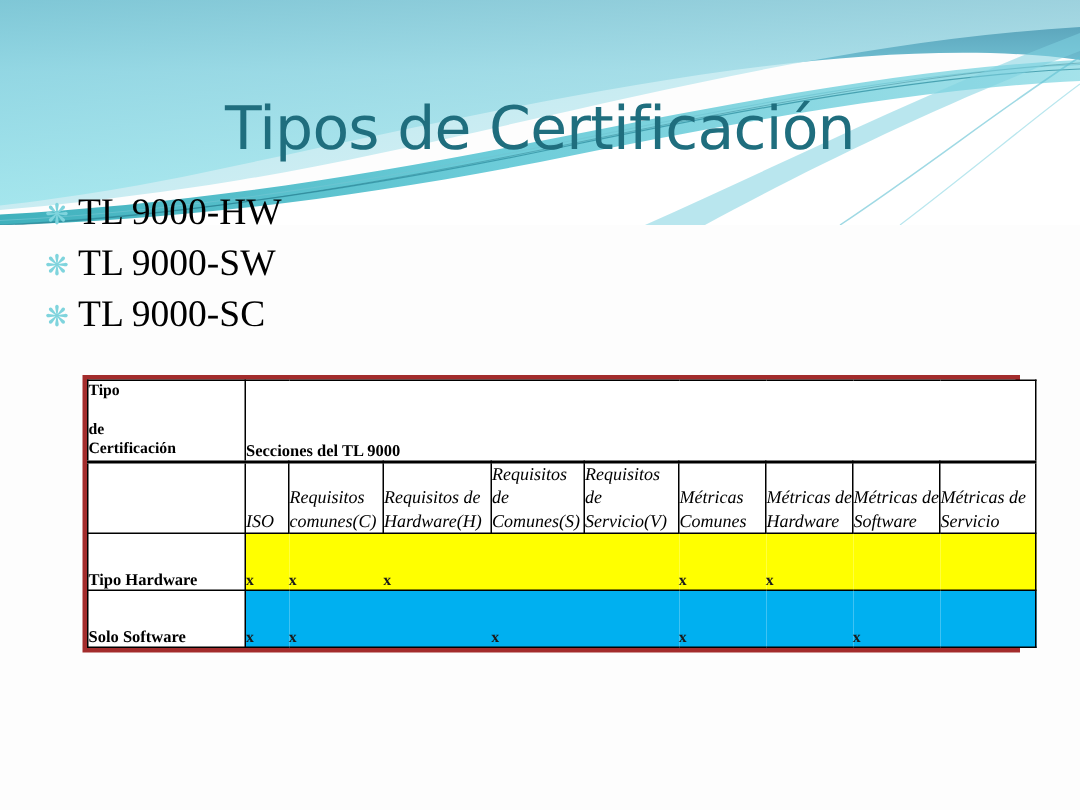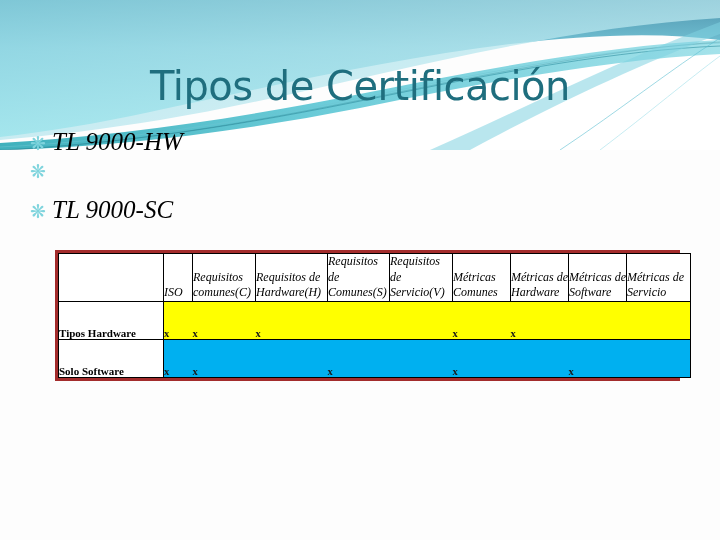--- a/index.html
+++ b/index.html
@@ -68,21 +68,20 @@
     width: 22px;
     flex: 0 0 22px;
     color: #7fd4dd;
     font-size: 19px;
     line-height: 1;
     text-align: left;
   }
   .bullet-code {
     flex: 0 0 208px;
     white-space: nowrap;
-    font-style: italic;
   }
   .bullet-desc {
     white-space: nowrap;
   }
 
   
   #cert-table-wrap {
     position: absolute;
     left: 55px;
     top: 250px;
@@ -233,20 +232,21 @@
 
   <div id="bullets">
 
     <div class="bullet-row">
       <span class="bullet-mark">❋</span>
       <span class="bullet-code">TL 9000-HW</span>
     </div>
 
     <div class="bullet-row">
       <span class="bullet-mark">❋</span>
+      <span class="bullet-code">TL 9000-SW</span>
     </div>
 
     <div class="bullet-row">
       <span class="bullet-mark">❋</span>
       <span class="bullet-code">TL 9000-SC</span>
     </div>
 
   </div>
 
   <div id="cert-table-wrap">
@@ -258,36 +258,45 @@
           <col class="c-reqh">
         <col class="c-reqs">
           <col class="c-reqv">
           <col class="c-mc">
           <col class="c-mh">
         <col class="c-ms">
           <col class="c-msv">
       </colgroup>
 
       <tbody>
+          <tr>
+        <td class="hdr-tipo" rowspan="1">
+          <span class="ln1" style="display:block;text-align:justify;text-align-last:justify;">
+            <span style="display:inline">Tipo</span><span style="display:inline-block;width:100%"></span><span style="display:inline">de</span>
+          </span>
+          <span class="ln2">Certificación</span>
+        </td>
+        <td class="hdr-secciones" colspan="9">Secciones del TL 9000</td>
+      </tr>
 
       <tr>
         <td class="blank-label"></td>
         <td class="hdr-sub">ISO</td>
         <td class="hdr-sub">Requisitos comunes(C)</td>
         <td class="hdr-sub">Requisitos de Hardware(H)</td>
         <td class="hdr-sub">Requisitos de Comunes(S)</td>
         <td class="hdr-sub">Requisitos de Servicio(V)</td>
         <td class="hdr-sub">Métricas Comunes</td>
         <td class="hdr-sub">Métricas de Hardware</td>
         <td class="hdr-sub">Métricas de Software</td>
         <td class="hdr-sub">Métricas de Servicio</td>
       </tr>
 
       <tr class="r-hw">
-        <td class="row-label">Tipos Hardware</td>
+        <td class="row-label">Tipo Hardware</td>
         <td class="data-cell first-data">x</td>
         <td class="data-cell">x</td>
         <td class="data-cell">x</td>
         <td class="data-cell"></td>
         <td class="data-cell"></td>
         <td class="data-cell">x</td>
         <td class="data-cell">x</td>
         <td class="data-cell"></td>
         <td class="data-cell last-data"></td>
       </tr>

